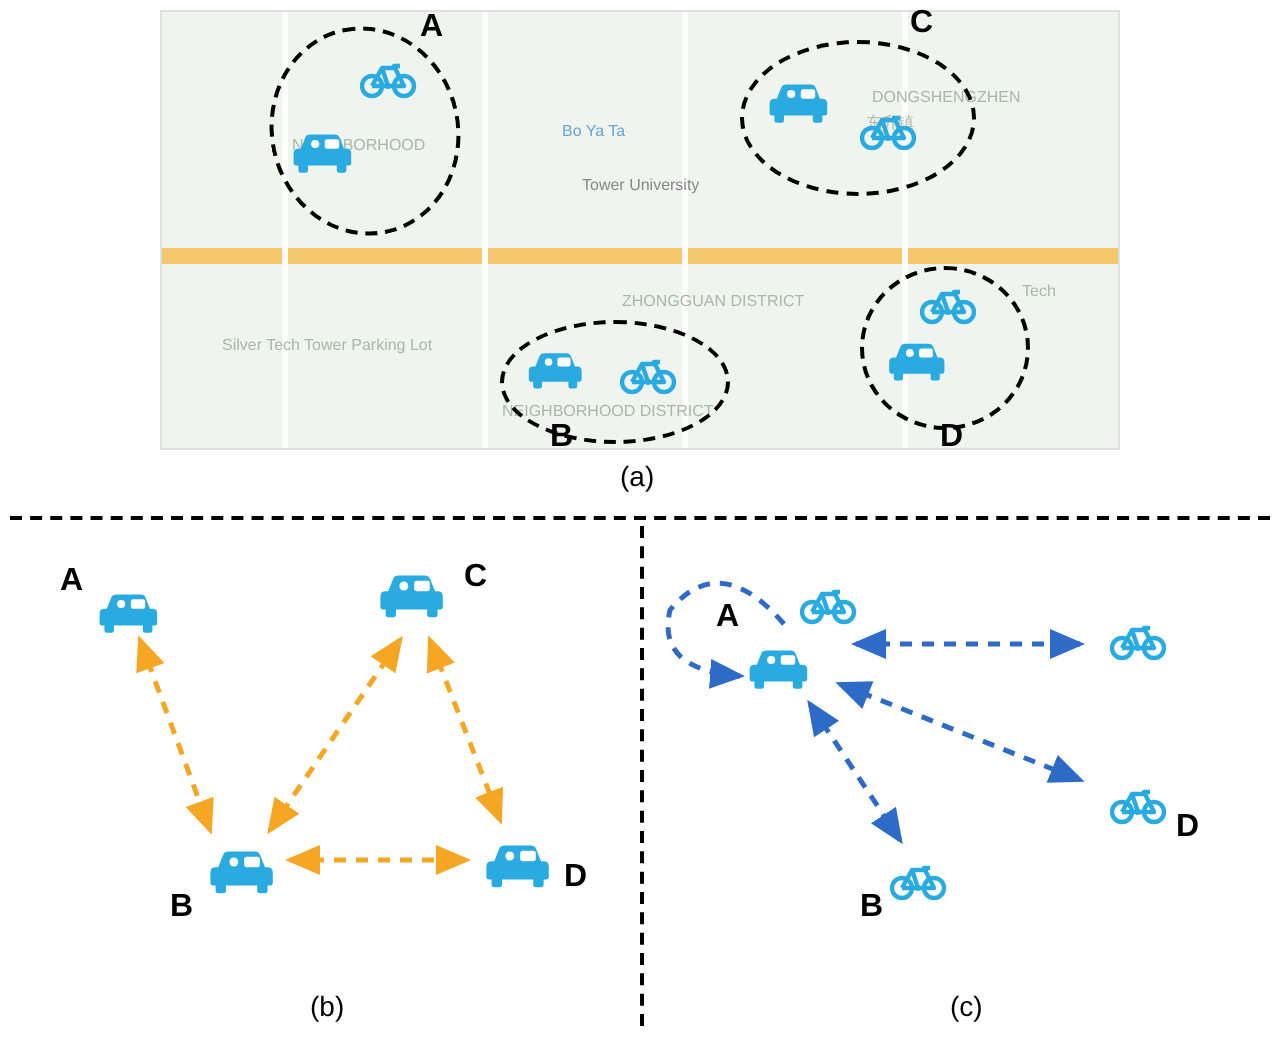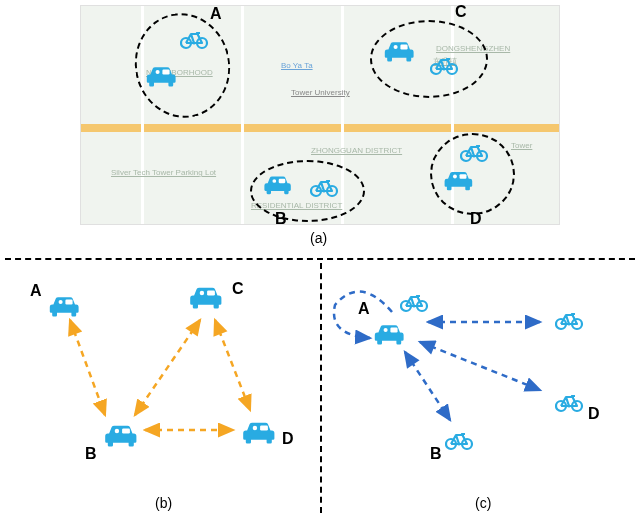--- a/index.html
+++ b/index.html
@@ -1,21 +1,21 @@
 <!DOCTYPE html>
 <html><head>
 <meta charset="utf-8">
 <style>
   * { box-sizing: border-box; margin: 0; padding: 0; }
   body { font-family: Arial, sans-serif; width: 640px; height: 520px; background: #fff; position: relative; }
   .panel-a { position: absolute; top: 5px; left: 80px; width: 480px; height: 220px; }
   .map-bg { position: absolute; inset: 0; background: #f0f4ef; border: 1px solid #e0e0e0; }
   .map-road-h { position: absolute; left: 0; right: 0; height: 8px; background: #f5c76e; }
   .map-road-v { position: absolute; top: 0; bottom: 0; width: 3px; background: #fff; }
-  .map-text { position: absolute; font-size: 8px; color: #a8b8a8; text-decoration: underline; }
+  .map-text { position: absolute; font-size: 8px; color: #a8b8a8; }
   .cluster { position: absolute; border: 2px dashed #000; border-radius: 50%; }
   .node-label { position: absolute; font-weight: bold; font-size: 16px; color: #000; }
   .caption { position: absolute; font-size: 14px; color: #000; }
   .divider-h { position: absolute; border-top: 2px dashed #000; }
   .divider-v { position: absolute; border-left: 2px dashed #000; }
   svg.icon { position: absolute; }
   svg.edge { position: absolute; overflow: visible; }
 </style>
 </head>
 <body>
@@ -53,24 +53,24 @@
     <div class="map-road-h" style="top:118px"></div>
     <div class="map-road-v" style="left:60px"></div>
     <div class="map-road-v" style="left:160px"></div>
     <div class="map-road-v" style="left:260px"></div>
     <div class="map-road-v" style="left:370px"></div>
     <span class="map-text" style="left:200px;top:55px;color:#6aa3d8">Bo Ya Ta</span>
     <span class="map-text" style="left:210px;top:82px;color:#888">Tower University</span>
     <span class="map-text" style="left:30px;top:162px;color:#a8b8a8">Silver Tech Tower Parking Lot</span>
     <span class="map-text" style="left:65px;top:62px">NEIGHBORHOOD</span>
     <span class="map-text" style="left:230px;top:140px">ZHONGGUAN DISTRICT</span>
-    <span class="map-text" style="left:170px;top:195px">RESIDENTIAL DISTRICT</span>
+    <span class="map-text" style="left:170px;top:195px">NEIGHBORHOOD DISTRICT</span>
     <span class="map-text" style="left:355px;top:38px">DONGSHENGZHEN</span>
     <span class="map-text" style="left:352px;top:50px">东升镇</span>
-    <span class="map-text" style="left:430px;top:135px">Tower</span>
+    <span class="map-text" style="left:430px;top:135px">Tech</span>
   </div>
 
   <div class="cluster" style="left:55px;top:8px;width:95px;height:105px;transform:rotate(-12deg)"></div>
   <span class="node-label" style="left:130px;top:0px">A</span>
   <svg class="icon" style="left:100px;top:22px" width="30" height="24">
       <use href="#bike-shape"></use>
     </svg>
   <svg class="icon" style="left:62px;top:55px" width="40" height="30">
       <use href="#car-shape" transform="scale(1.2)"></use>
     </svg>

